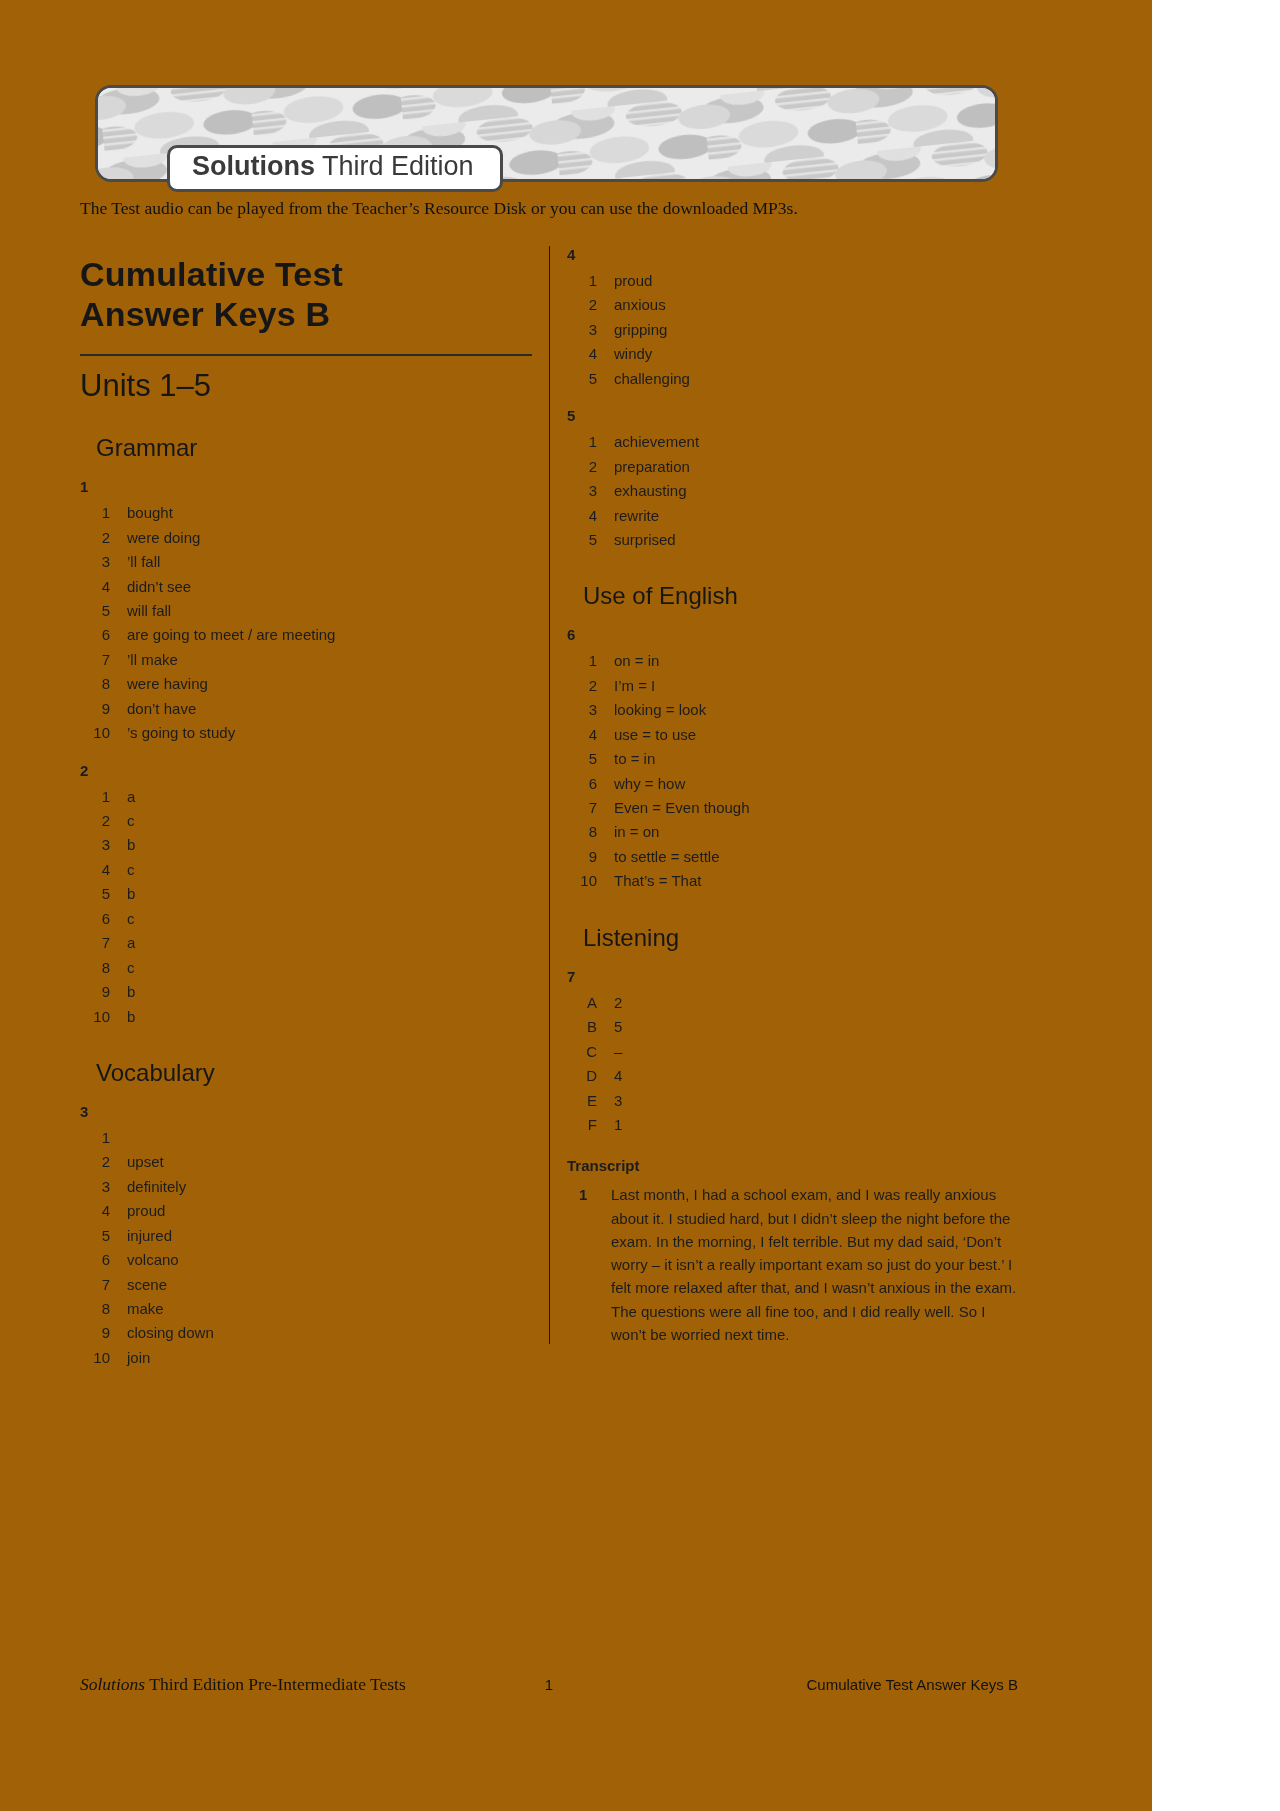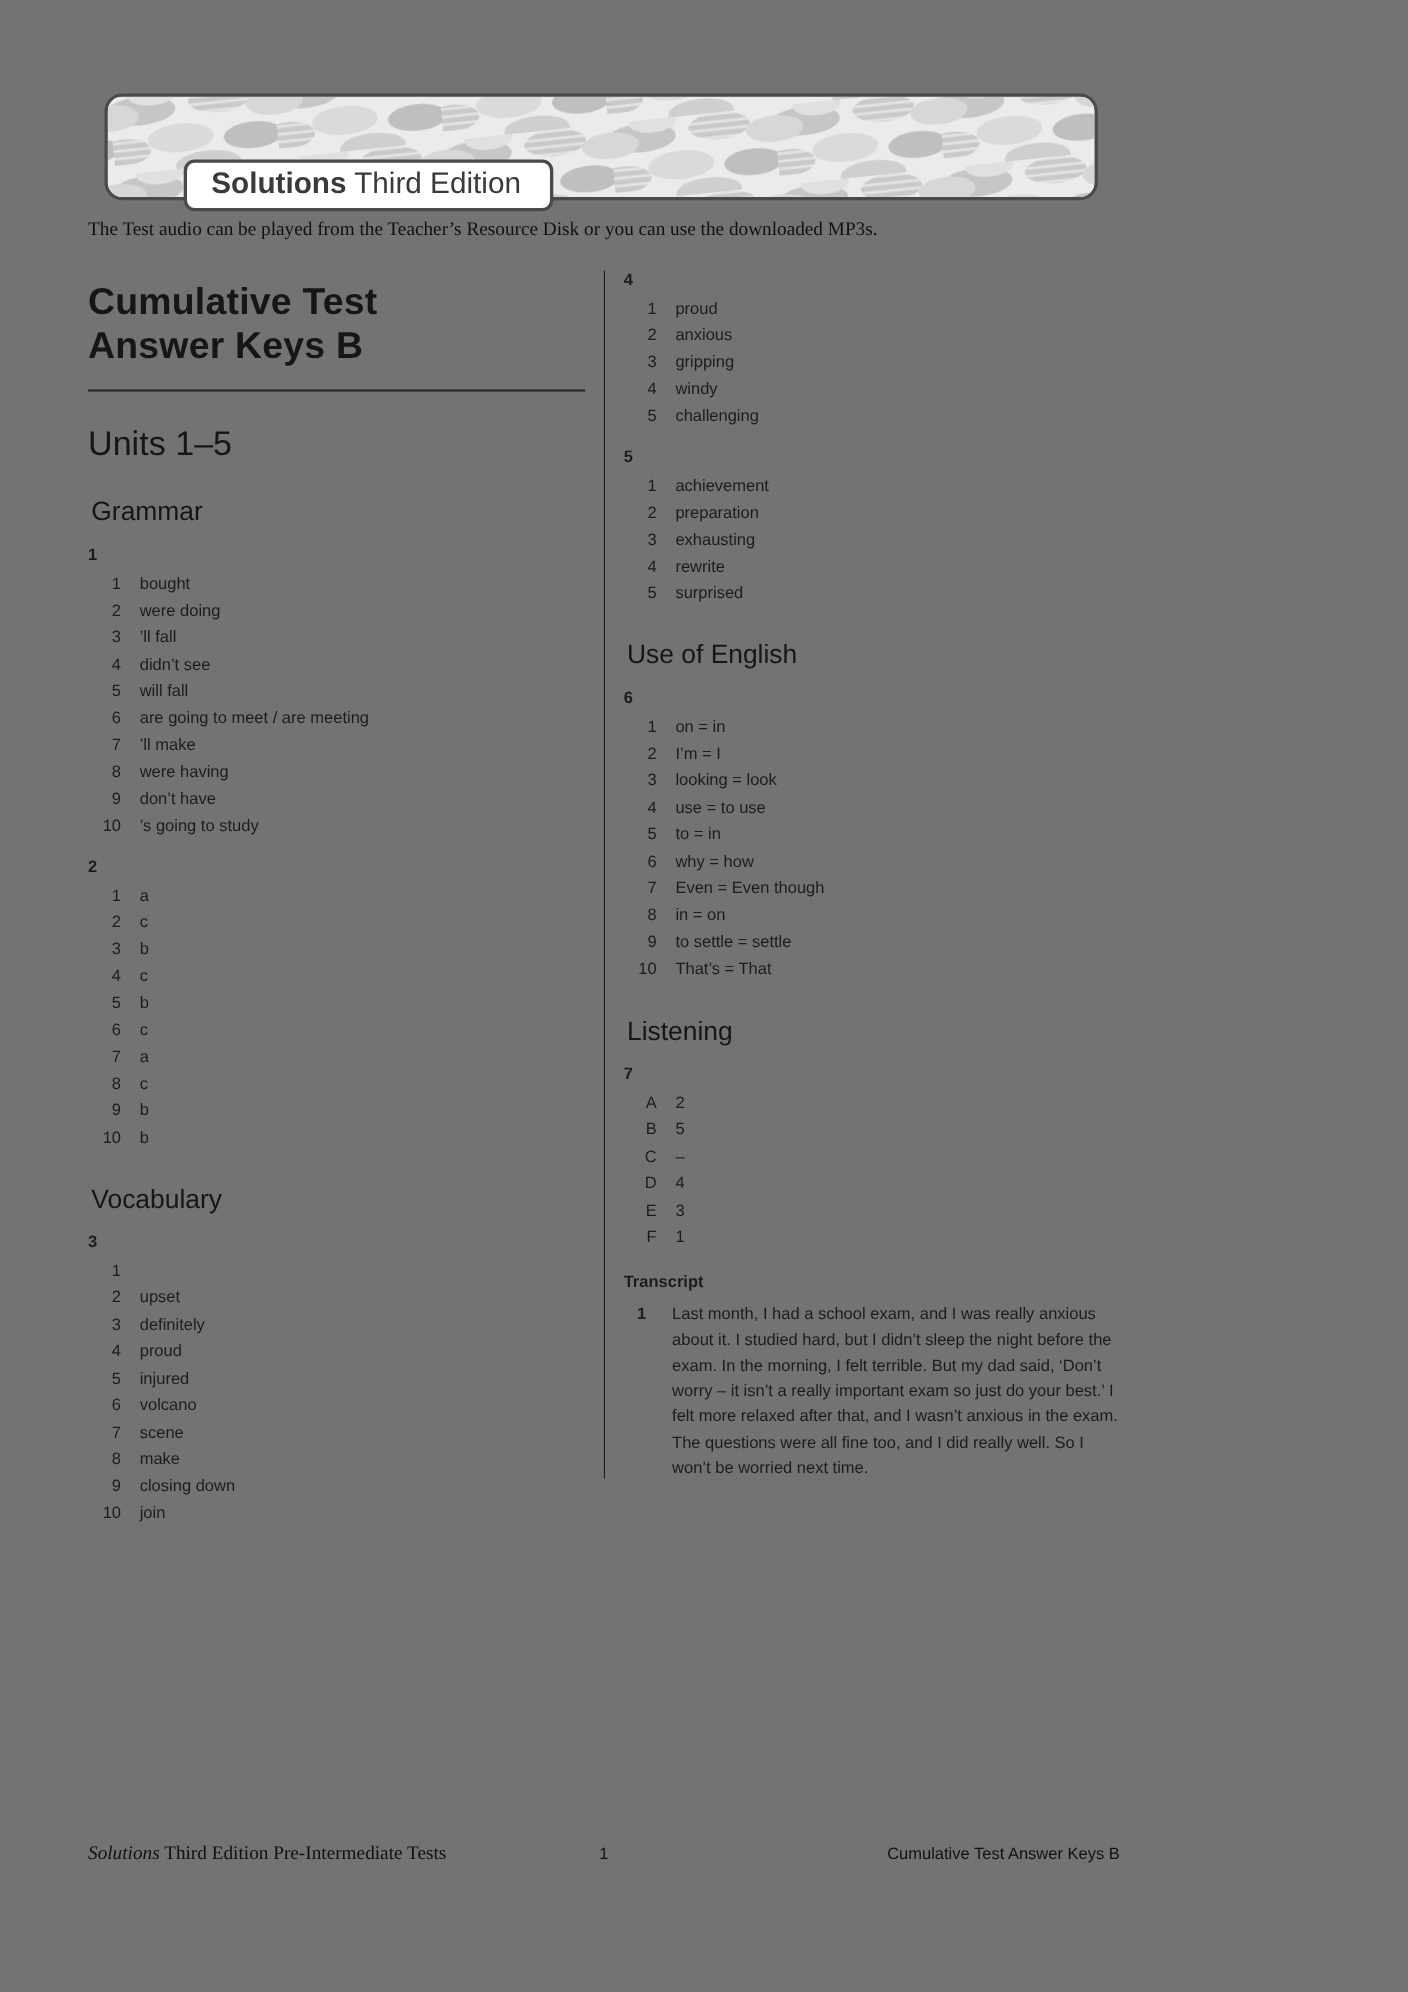--- a/index.html
+++ b/index.html
@@ -1,21 +1,21 @@
 <!DOCTYPE html>
 <html><head>
 <meta charset="utf-8">
 <style>
   * { box-sizing: border-box; }
   html, body { margin: 0; padding: 0; background: #ffffff; }
   .page {
     position: relative;
-    width: 1280px;
+    width: 1152px;
     height: 1811px;
-    background: #737373;
+    background: #a16207;
     font-family: "Liberation Sans", sans-serif;
     color: #1c1c1c;
     overflow: hidden;
   }
 
   
   .banner { position: absolute; left: 95px; top: 85px; width: 903px; height: 97px; }
   .banner-art-wrap {
     position: absolute; inset: 0;
     border: 3px solid #4a4a4a;
@@ -60,24 +60,24 @@
 
   h1.doc-title {
     font-size: 34px; font-weight: 700; line-height: 1.18;
     margin: 14px 0 0 0; color: #161616; letter-spacing: 0.2px;
   }
   hr.title-rule {
     border: none; border-top: 2px solid #2a2a2a;
     margin: 20px 0 6px 0; width: 100%;
   }
   h2.units-heading {
-    font-size: 31px; font-weight: 400; margin: 30px 0 0 0; color: #161616;
+    font-size: 31px; font-weight: 400; margin: 12px 0 0 0; color: #161616;
   }
   .sec-heading {
-    font-size: 24px; font-weight: 400; margin: 30px 0 6px 3px; color: #161616;
+    font-size: 24px; font-weight: 400; margin: 30px 0 6px 16px; color: #161616;
   }
   .exercise { margin: 0; }
   .ex-num { font-weight: bold; font-size: 15px; margin: 16px 0 6px 0; }
   #right-blocks > .exercise:first-child .ex-num { margin-top: 2px; }
   .ans-row { display: flex; font-size: 15px; line-height: 1.63; }
   .ans-n { flex: 0 0 30px; text-align: right; margin-right: 17px; }
   .ans-t { flex: 1 1 auto; }
 
   .transcript-label { font-weight: bold; font-size: 15px; margin: 20px 0 9px 0; }
   .transcript-para { display: flex; font-size: 15px; line-height: 1.55; }

